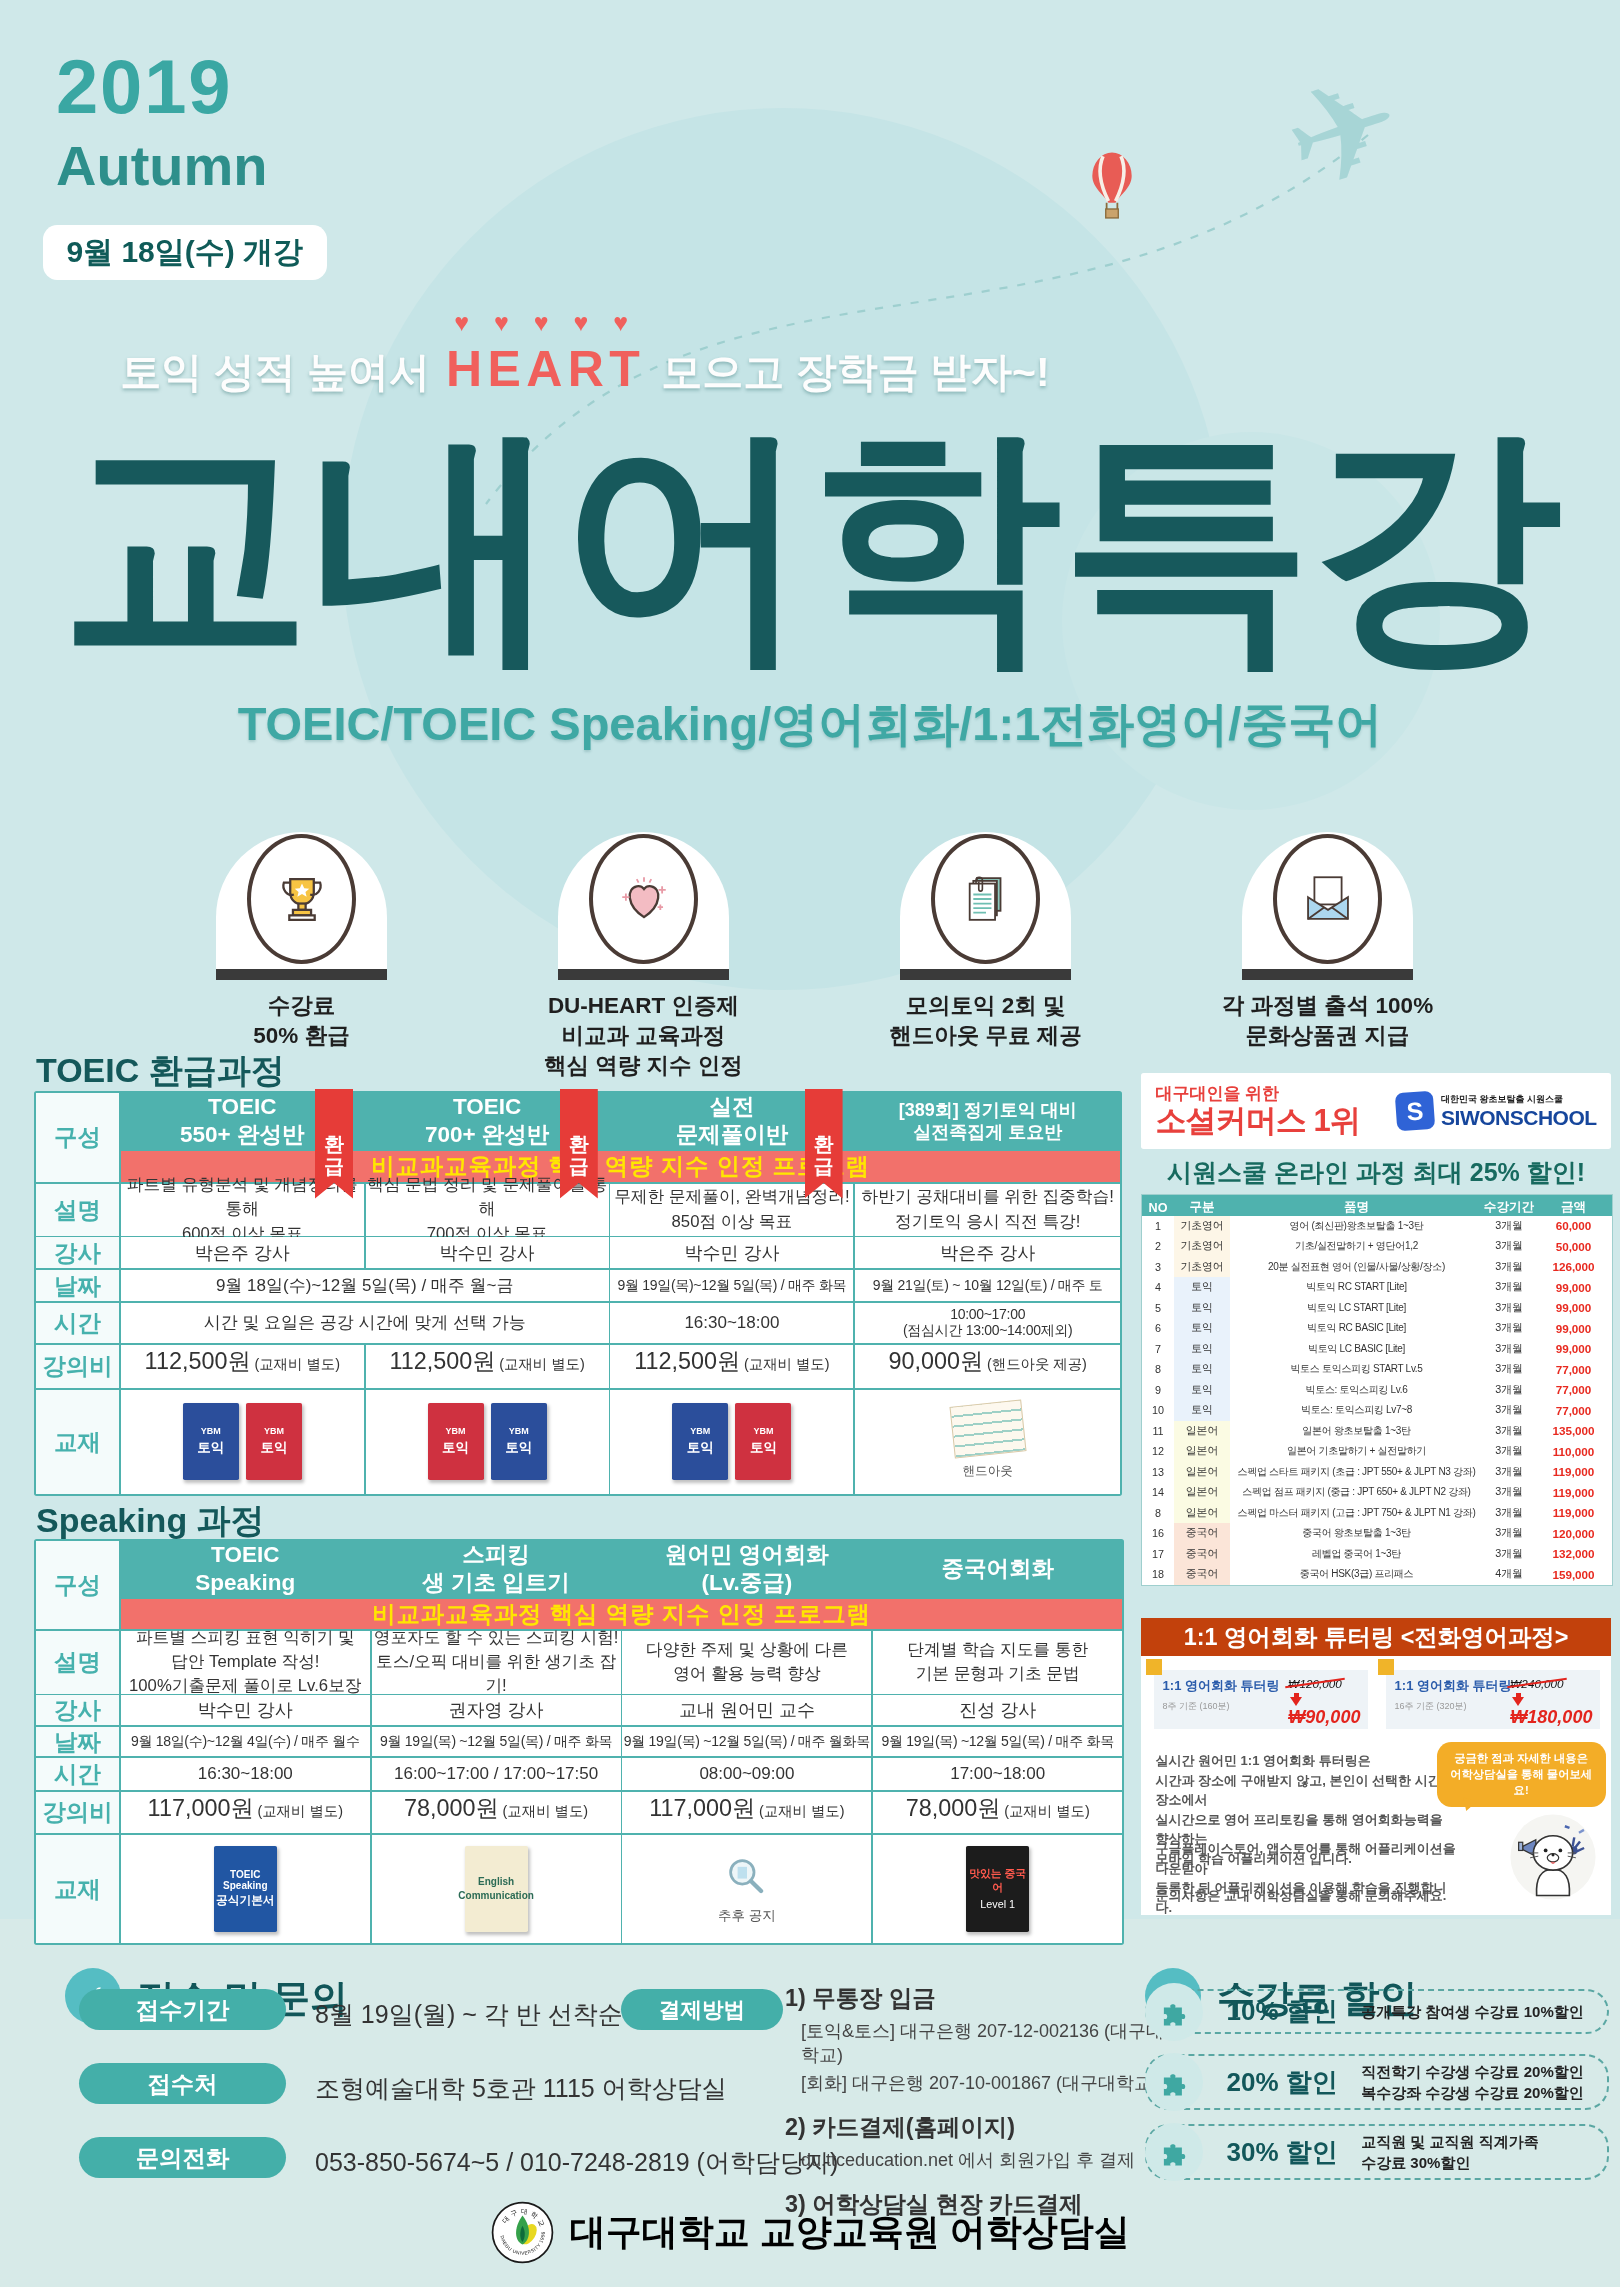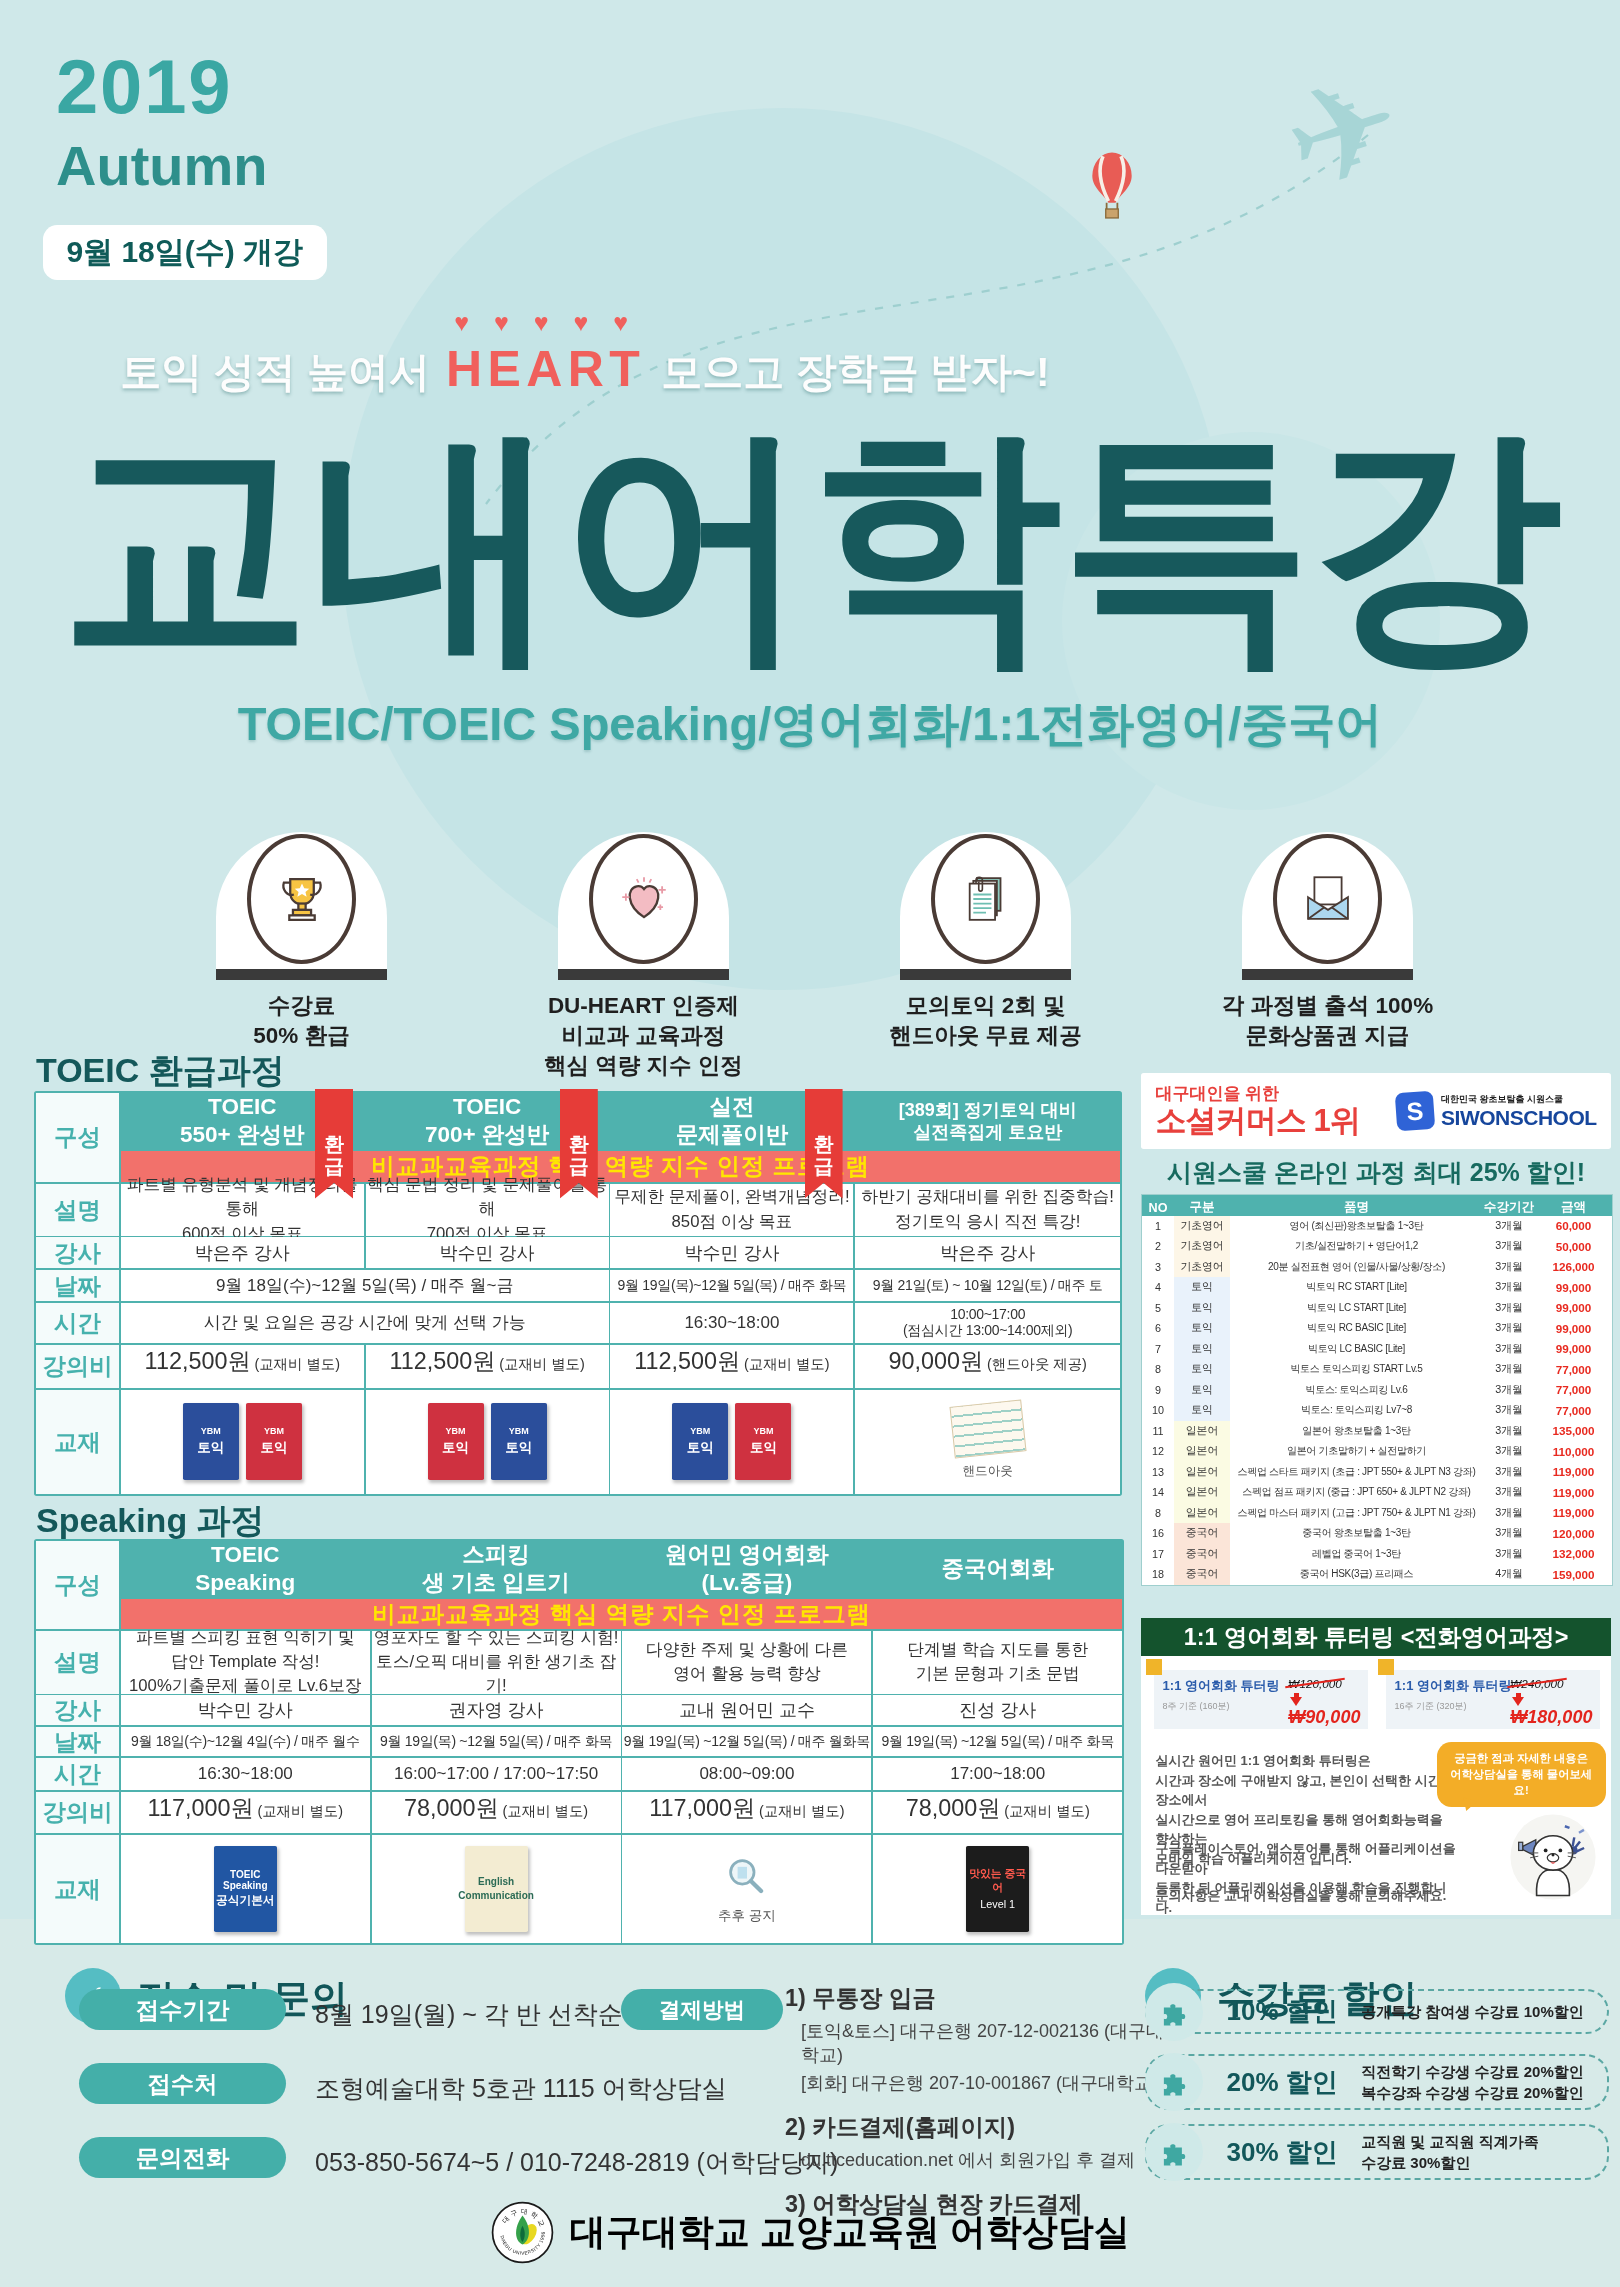--- a/index.html
+++ b/index.html
@@ -87,21 +87,21 @@
   .siwon-head{position:absolute;left:1141px;top:1156px;width:470px;text-align:center;font-size:25px;font-weight:800;color:#176a5f;}
   .stb{position:absolute;left:1141px;top:1194px;width:470px;display:grid;
        grid-template-columns:32px 56px 1fr 52px 77px;grid-auto-rows:20.5px;gap:0;background:#b5dbda;border:1.8px solid #9fcfce;}
   .sc{background:#fff;display:flex;align-items:center;justify-content:center;font-size:10.8px;color:#333;overflow:hidden;}
   .sh{background:#4fb2ae;color:#fff;font-weight:700;font-size:12.6px;height:25px;}
   .sname{font-size:10px;letter-spacing:-0.3px;}
   .sprice{color:#e8291f;font-weight:700;font-size:11.7px;}
   .cat-basic{background:#fdf6e7;} .cat-toeic{background:#e9f2fb;} .cat-jp{background:#fbfbe3;} .cat-cn{background:#fbe5d8;}
   
   .tutor{position:absolute;left:1141px;top:1618px;width:470px;height:297px;background:#fff;}
-  .tutor-banner{height:38px;background:#14532d;color:#fff;font-size:23.4px;font-weight:800;display:flex;align-items:center;justify-content:center;}
+  .tutor-banner{height:38px;background:#c2410c;color:#fff;font-size:23.4px;font-weight:800;display:flex;align-items:center;justify-content:center;}
   .tcards{position:absolute;left:12.6px;top:52px;display:flex;gap:18px;}
   .tcard{width:214px;height:59px;background:#eef3f7;position:relative;padding:7.2px 7.2px 0 9px;box-sizing:border-box;}
   .ysq{position:absolute;left:-7.2px;top:-10.8px;width:16px;height:16px;background:#f0b429;}
   .tcard-title{font-size:13px;font-weight:800;color:#2b5cab;}
   .tcard-sub{font-size:9px;color:#999;margin-top:4.5px;}
   .tprice{position:absolute;right:7.2px;top:4.5px;text-align:left;font-style:italic;}
   .old{font-size:11.7px;color:#111;position:relative;display:inline-block;}
   .old:after{content:"";position:absolute;left:-3.6px;right:-3.6px;top:45%;border-top:2.3px solid #e3241d;transform:rotate(-8deg);}
   .arr{display:inline-block;position:relative;width:12.6px;height:13.5px;vertical-align:middle;margin:0 1.8px;}
   .arr:before{content:"";position:absolute;left:3.6px;top:0;width:5.4px;height:5.4px;background:#e3241d;}

